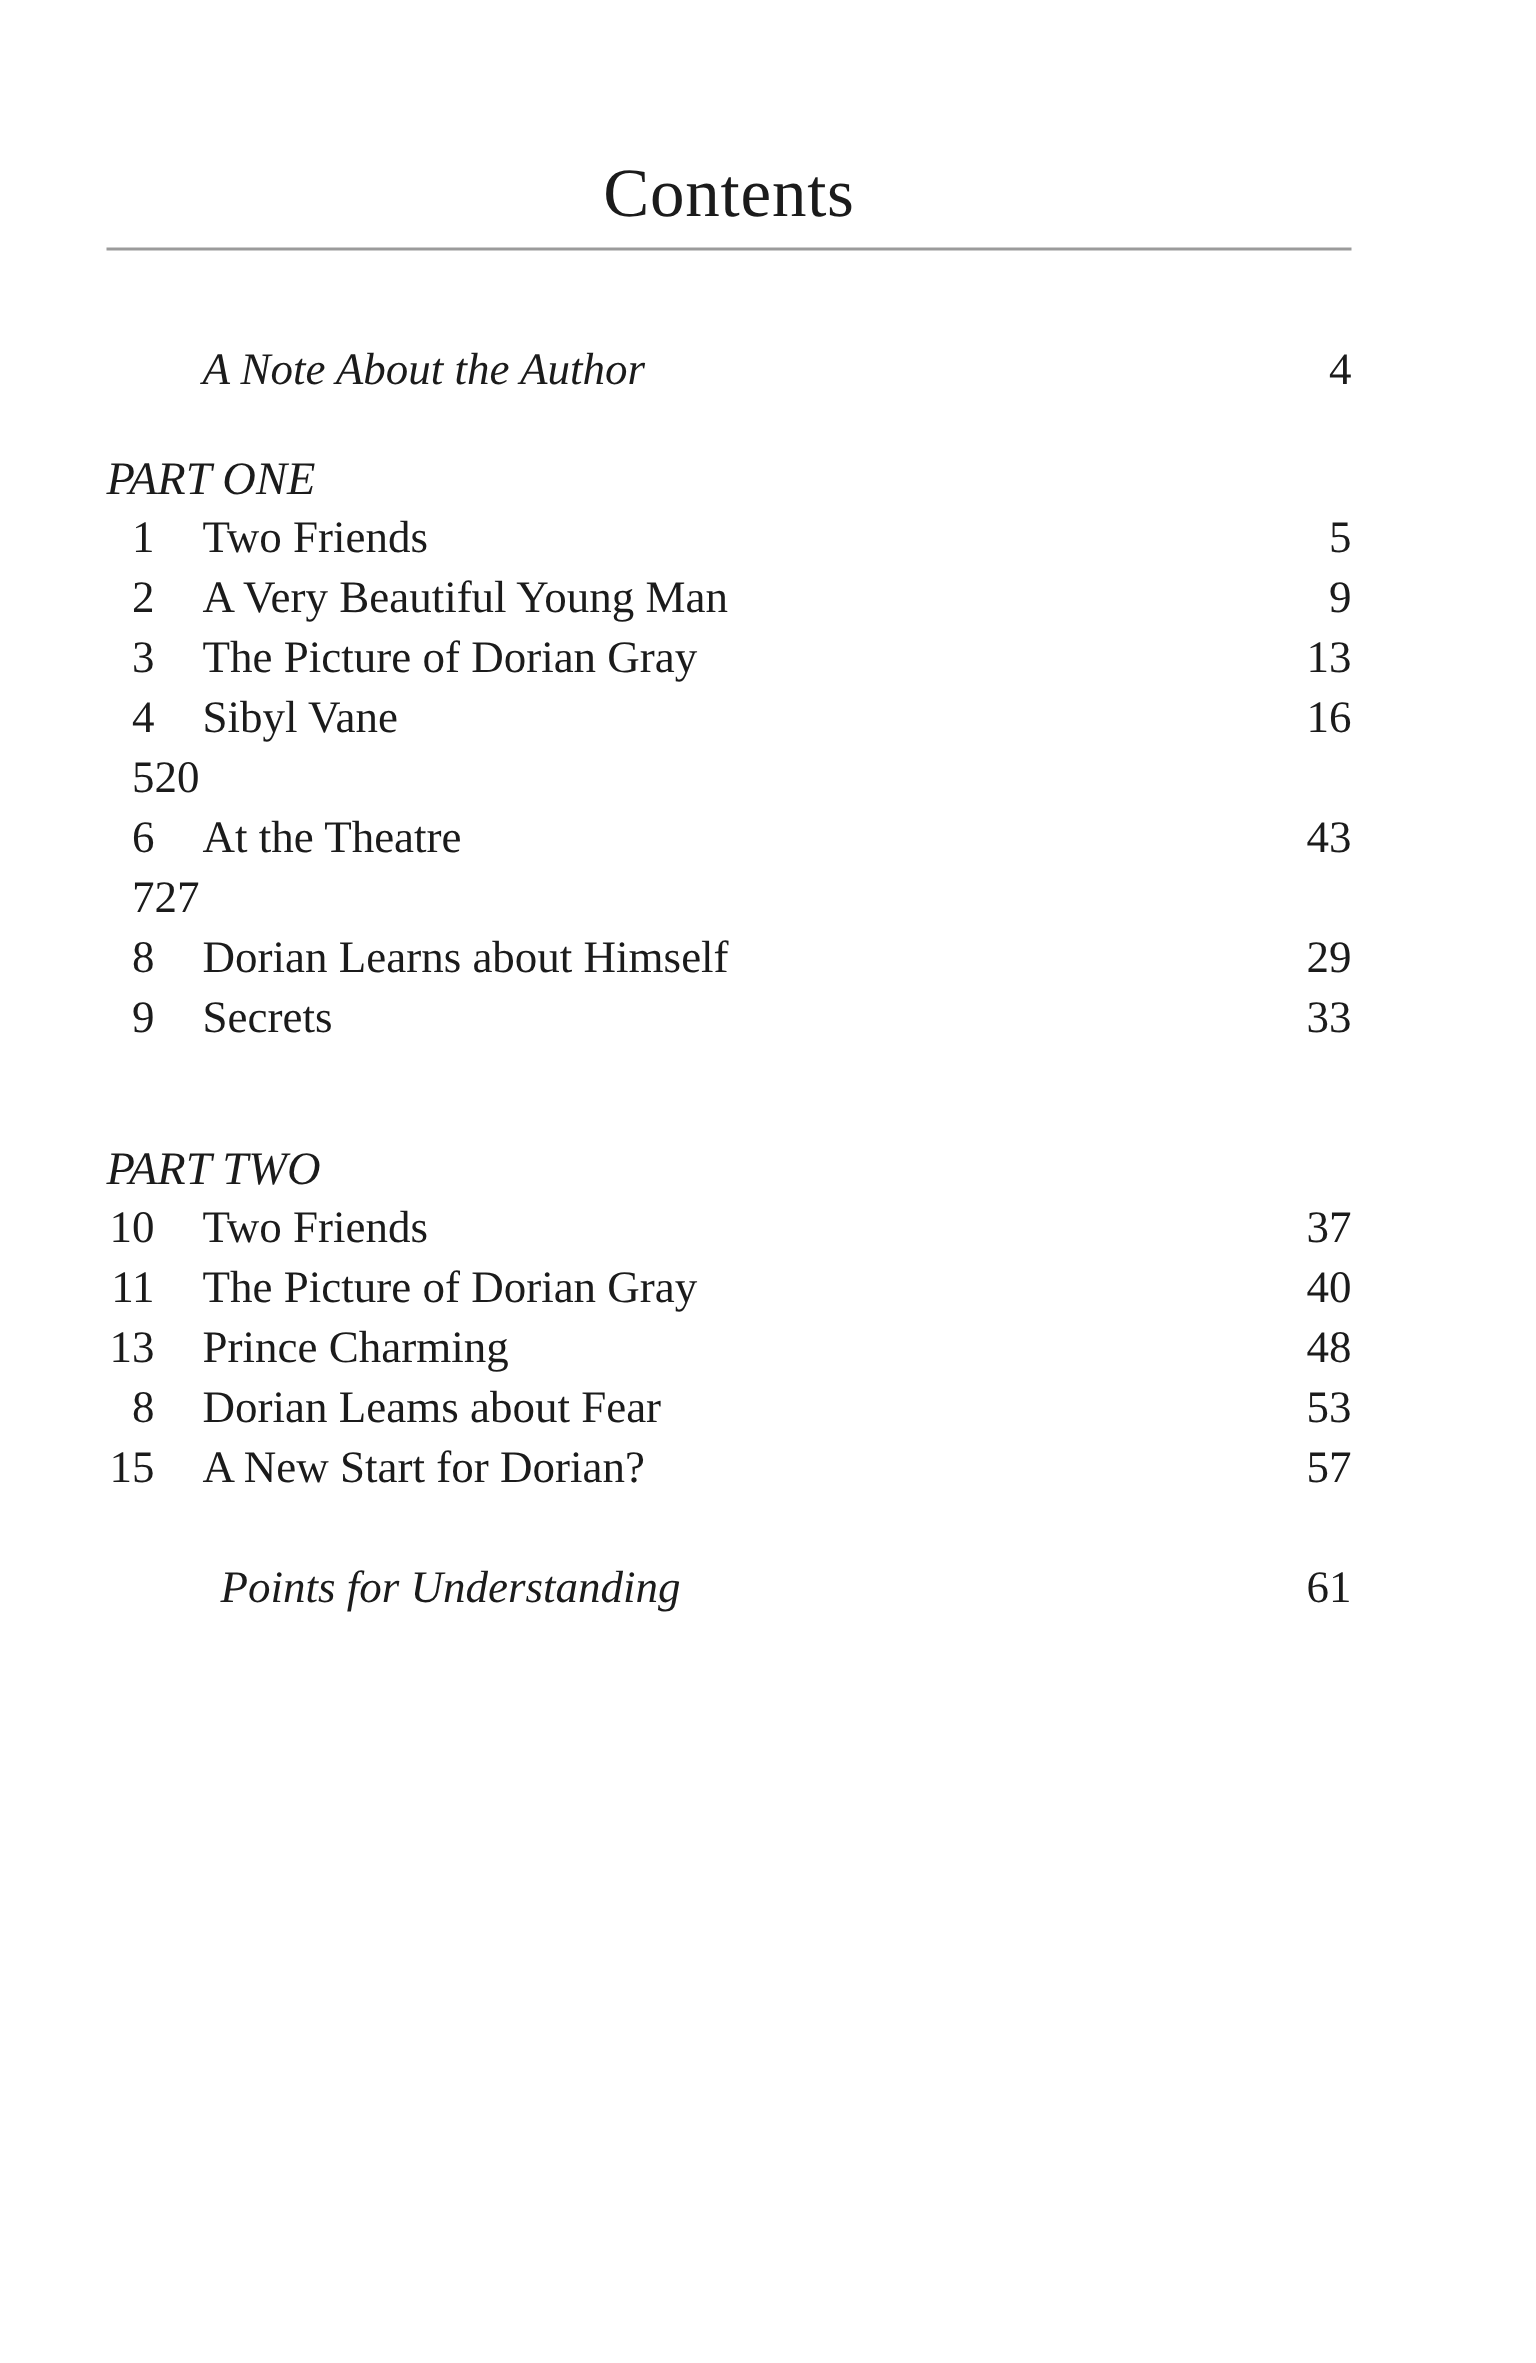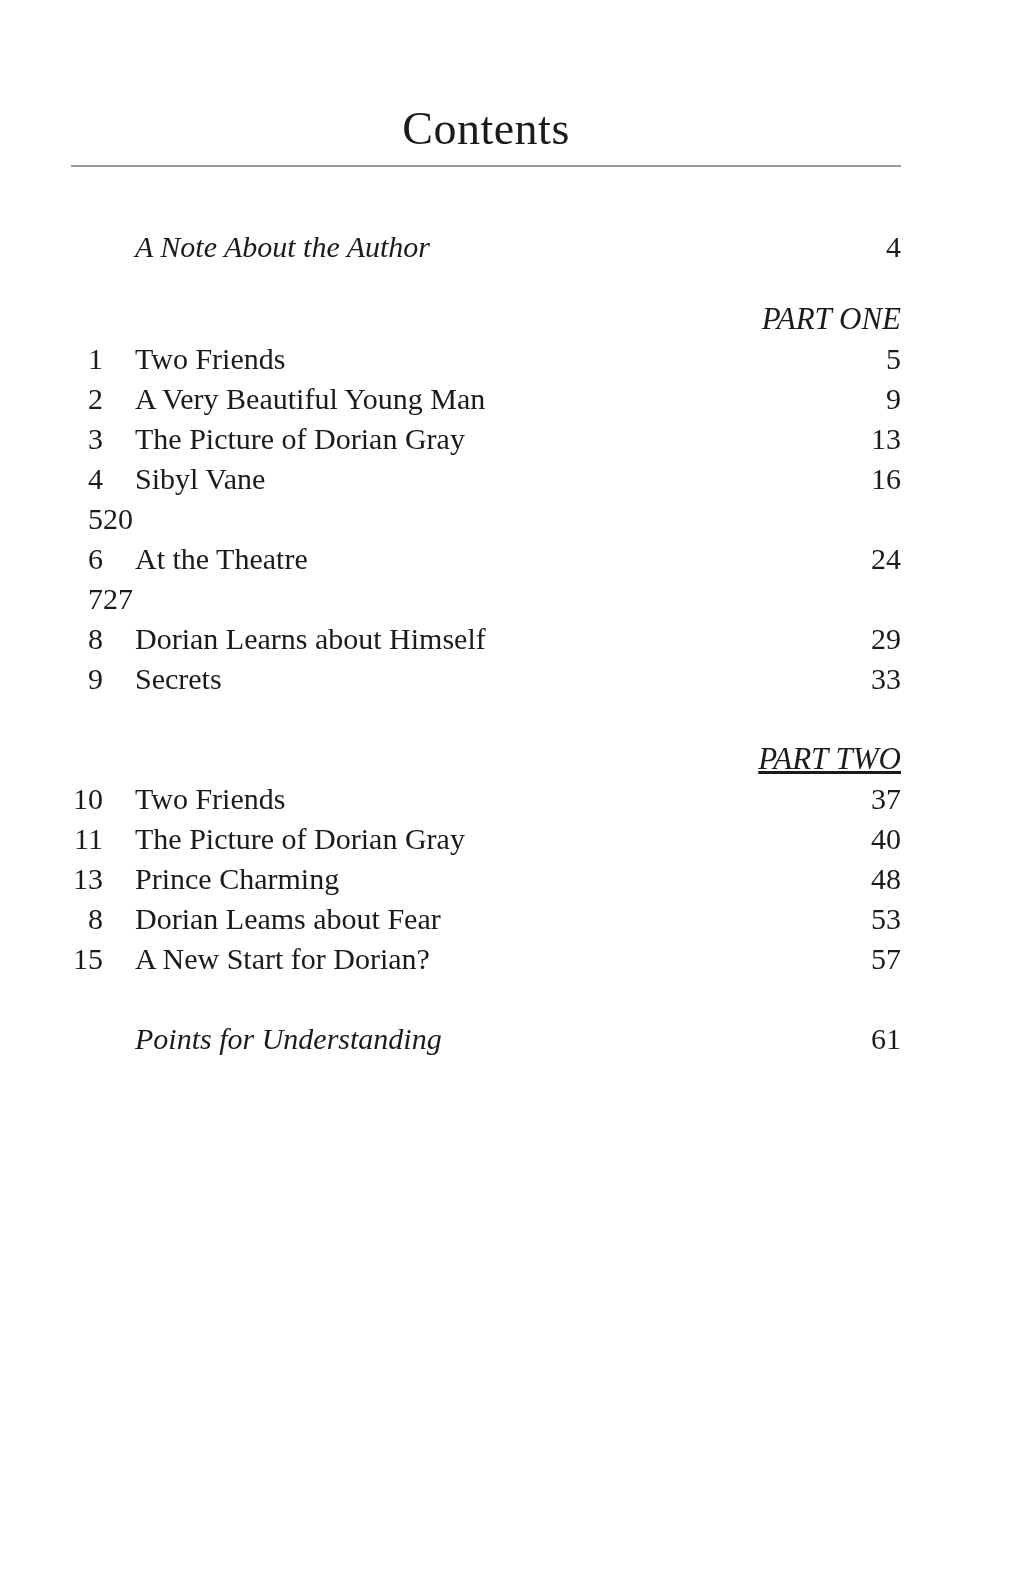--- a/index.html
+++ b/index.html
@@ -46,28 +46,28 @@
     flex: 1;
     margin-left: 32px;
   }
   .row .pg {
     flex: none;
     text-align: right;
   }
   .italic { font-style: italic; }
   .front-row { margin-top: 60px; }
   .part-heading {
-    text-align: right;
+    text-align: left;
     font-style: italic;
     font-size: 31px;
     line-height: 40px;
     margin-top: 32px;
   }
-  .part-heading.second { margin-top: 40px; text-decoration: underline; }
-  .back-row { margin-top: 40px; }
+  .part-heading.second { margin-top: 60px; }
+  .back-row { margin-top: 40px; gap: 12px; }
 </style>
 </head>
 <body>
 
 <div class="page">
 
   <h1 class="doc-title">Contents</h1>
   <hr class="title-rule">
 
   <div class="row front-row">
@@ -98,21 +98,21 @@
     <span class="title">Sibyl Vane</span>
     <span class="pg">16</span>
   </div>
   <div class="row">
     <span class="num">5</span>
     <span class="pg">20</span>
   </div>
   <div class="row">
     <span class="num">6</span>
     <span class="title">At the Theatre</span>
-    <span class="pg">24</span>
+    <span class="pg">43</span>
   </div>
   <div class="row">
     <span class="num">7</span>
     <span class="pg">27</span>
   </div>
   <div class="row">
     <span class="num">8</span>
     <span class="title">Dorian Learns about Himself</span>
     <span class="pg">29</span>
   </div>

